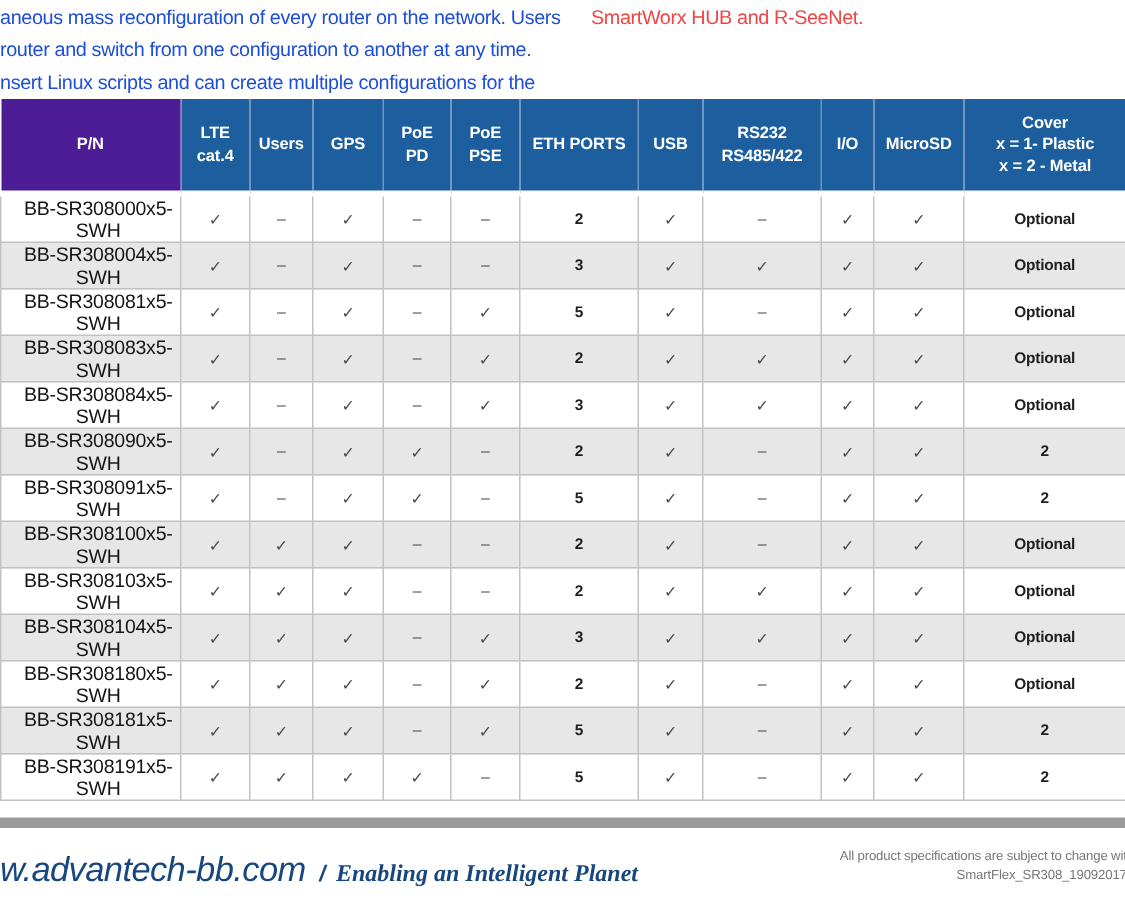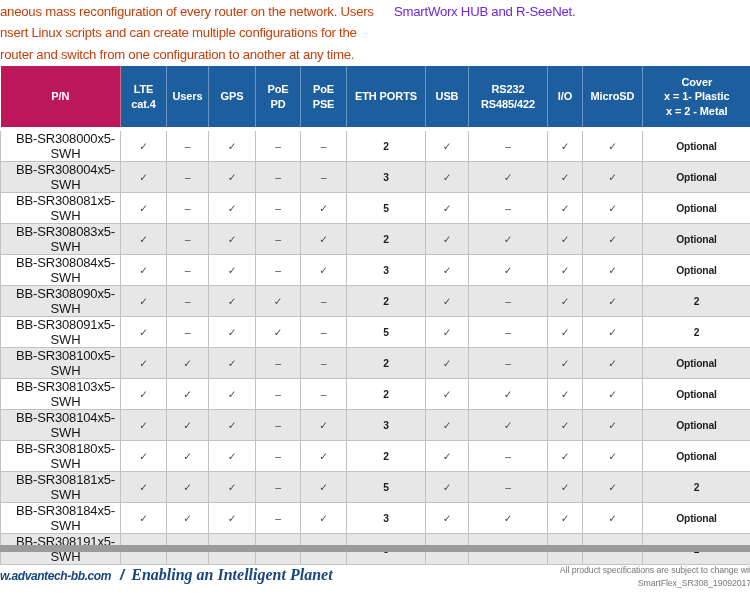--- a/index.html
+++ b/index.html
@@ -5,77 +5,77 @@
   html,body{margin:0;padding:0;}
   body{
     width:750px;height:608px;background:#ffffff;overflow:hidden;position:relative;
     font-family:"Liberation Sans", sans-serif;
   }
   .page{position:absolute;inset:0;overflow:hidden;}
 
   
   .intro-left{
     position:absolute;left:0;top:1px;width:400px;
-    font-size:13.2px;line-height:21.4px;color:#c2410c;letter-spacing:-0.25px;
+    font-size:13.2px;line-height:21.4px;color:#1d4ed8;letter-spacing:-0.25px;
   }
   .intro-right{
     position:absolute;left:394px;top:1px;width:350px;
-    font-size:13.2px;line-height:21.4px;color:#6d28d9;letter-spacing:-0.25px;
+    font-size:13.2px;line-height:21.4px;color:#ef4444;letter-spacing:-0.25px;
   }
 
   
   table{
     position:absolute;top:66px;left:0;width:750px;
     border-collapse:collapse;table-layout:fixed;
   }
   col.c-pn{width:120px}col.c-lte{width:46px}col.c-wifi{width:42px}col.c-gps{width:47px}
   col.c-poepd{width:45px}col.c-poepse{width:46px}col.c-eth{width:79px}col.c-usb{width:43px}
   col.c-rs{width:79px}col.c-io{width:35px}col.c-msd{width:60px}col.c-cover{width:108px}
 
   thead th{
     background:#1d5f9e;color:#ffffff;font-size:11px;font-weight:bold;line-height:1.3;
     height:61px;text-align:center;vertical-align:middle;padding:0 2px;
     border-left:1px solid rgba(255,255,255,0.35);
     border-bottom:4px solid #ffffff;letter-spacing:-0.1px;
   }
-  thead th.pn-h{background:#be185d;border-left:none;}
+  thead th.pn-h{background:#4c1d95;border-left:none;}
 
   tbody td{
     border:1px solid #c2c2c2;height:19.3px;padding:0;
     text-align:center;vertical-align:middle;font-size:10.5px;color:#222;
     letter-spacing:-0.15px;
   }
   tbody tr:nth-child(even){background:#e7e7e7;}
   tbody td.pn{text-align:center;padding-left:10px;color:#141414;font-size:13px;}
   tbody td.check{color:#4a4a4a;font-size:10.5px;}
   tbody td.dash{color:#4a4a4a;font-size:10.5px;}
   tbody td.val{font-weight:bold;color:#1e1e1e;font-size:10.3px;}
 
   
   .divider-bar{position:absolute;top:545px;left:0;width:750px;height:7px;background:#9b9b9b;}
   .footer-left{
     position:absolute;left:0;top:566px;white-space:nowrap;color:#17477e;
   }
-  .footer-url{font-style:italic;font-weight:bold;font-size:12px;letter-spacing:-0.4px;text-align:right;}
+  .footer-url{font-style:italic;font-weight:normal;font-size:23px;letter-spacing:-0.4px;text-align:right;}
   .footer-slash{font-style:italic;font-weight:bold;font-size:15px;margin:0 7px 0 9px;}
   .footer-tagline{font-family:"Liberation Serif", serif;font-style:italic;font-weight:bold;font-size:16px;text-align:center;}
   .footer-right{
     position:absolute;right:-6px;top:564px;text-align:right;white-space:nowrap;
     font-size:8.8px;line-height:12.5px;color:#777;letter-spacing:-0.1px;
   }
 </style>
 </head>
 <body>
 
 <div class="page">
 
   <div class="intro-left">
     <div>aneous mass reconfiguration of every router on the network. Users</div>
+    <div>router and switch from one configuration to another at any time.</div>
     <div>nsert Linux scripts and can create multiple configurations for the</div>
-    <div>router and switch from one configuration to another at any time.</div>
   </div>
   <div class="intro-right">
     <div>SmartWorx HUB and R-SeeNet.</div>
   </div>
 
   <table>
     <colgroup>
       <col class="c-pn">
         <col class="c-lte">
         <col class="c-wifi">
@@ -268,34 +268,20 @@
           <td class="dash">–</td>
           <td class="check">✓</td>
           <td class="val">5</td>
           <td class="check">✓</td>
           <td class="dash">–</td>
           <td class="check">✓</td>
           <td class="check">✓</td>
           <td class="val">2</td>
         </tr>
         <tr>
-          <td class="pn">BB-SR308184x5-SWH</td>
-          <td class="check">✓</td>
-          <td class="check">✓</td>
-          <td class="check">✓</td>
-          <td class="dash">–</td>
-          <td class="check">✓</td>
-          <td class="val">3</td>
-          <td class="check">✓</td>
-          <td class="check">✓</td>
-          <td class="check">✓</td>
-          <td class="check">✓</td>
-          <td class="val">Optional</td>
-        </tr>
-        <tr>
           <td class="pn">BB-SR308191x5-SWH</td>
           <td class="check">✓</td>
           <td class="check">✓</td>
           <td class="check">✓</td>
           <td class="check">✓</td>
           <td class="dash">–</td>
           <td class="val">5</td>
           <td class="check">✓</td>
           <td class="dash">–</td>
           <td class="check">✓</td>

